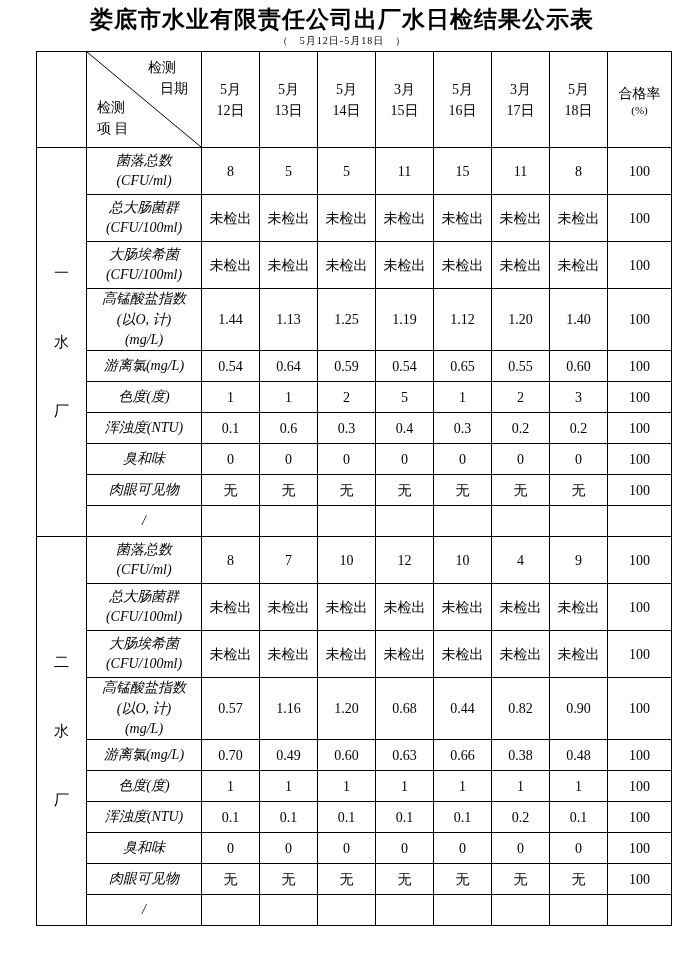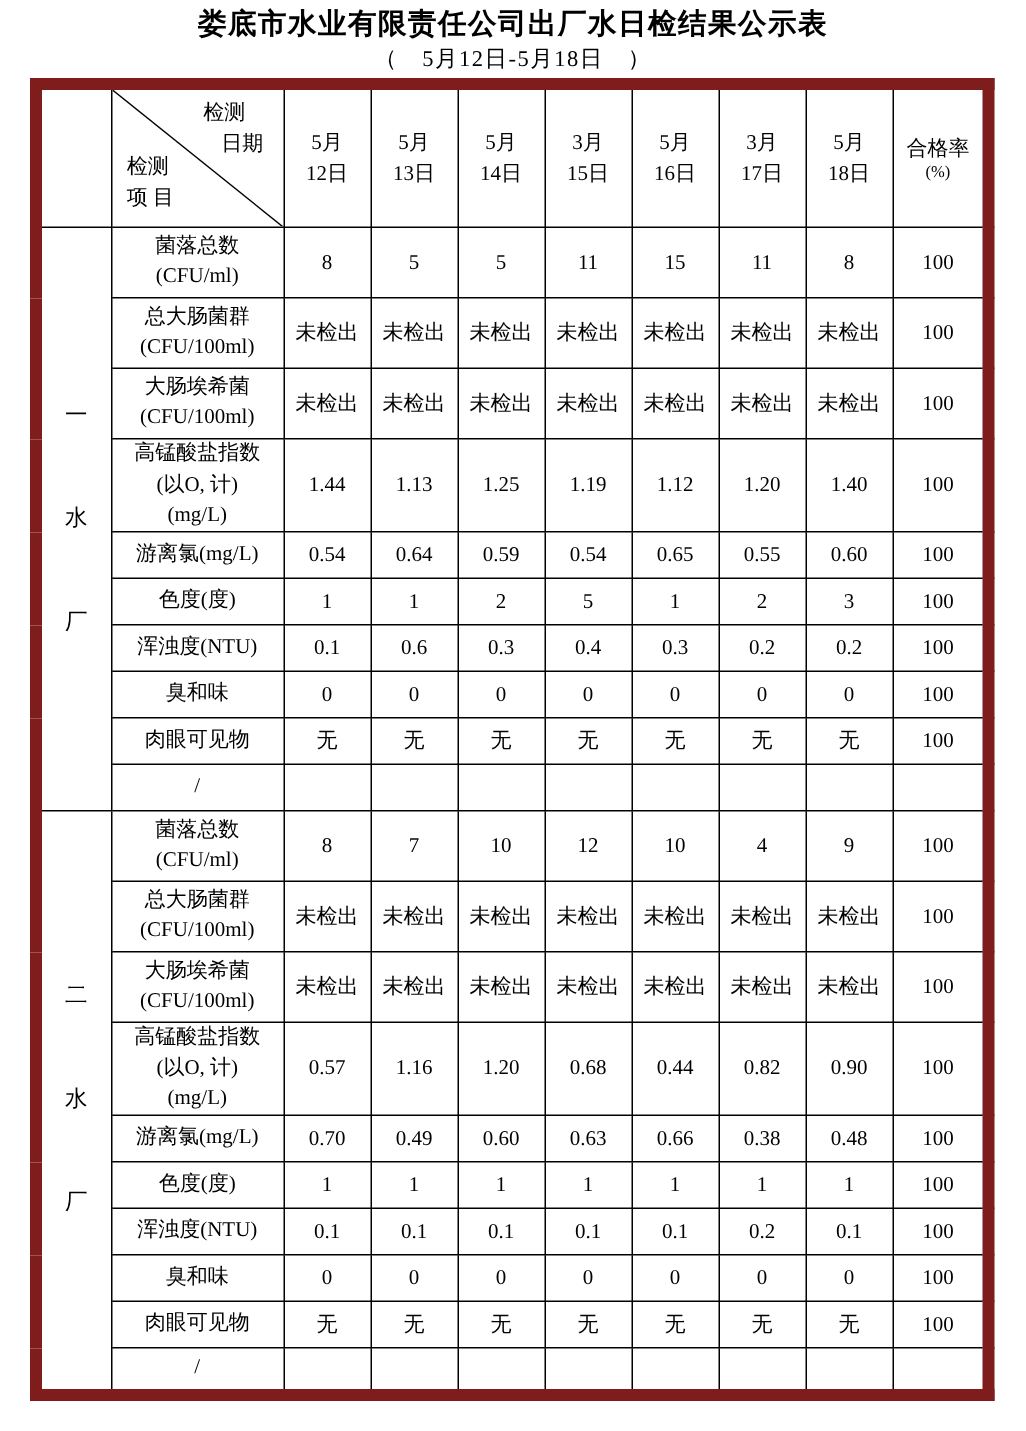--- a/index.html
+++ b/index.html
@@ -10,36 +10,36 @@
     color: #000000;
     font-family: "Liberation Serif", "DejaVu Serif", serif;
   }
   .page { width: 684px; height: 954px; overflow: hidden; }
 
   .title {
     margin: 6px 0 0 0;
     text-align: center;
     font-family: "DejaVu Sans", "Liberation Sans", sans-serif;
     font-weight: bold;
-    font-size: 19px;
+    font-size: 23px;
     letter-spacing: 1px;
     line-height: 1.15;
   }
   .subtitle {
     text-align: center;
-    font-size: 15px;
+    font-size: 10px;
     margin: 2px 0 3px 0;
     letter-spacing: 1px;
   }
 
   table.report {
     border-collapse: collapse;
     table-layout: fixed;
-    margin-left: 20px;
-    border: 8px solid #7f1d1d;
+    margin-left: 36px;
+    border: 1px solid #7f1d1d;
   }
   table.report th, table.report td {
     border: 1px solid #000;
     padding: 0;
     text-align: center;
     vertical-align: middle;
     font-size: 14px;
     font-weight: normal;
     line-height: 1.4;
     overflow: hidden;
@@ -61,21 +61,21 @@
   .rate-unit { font-size: 11px; line-height: 1.1; }
 
   td.plant-cell { vertical-align: middle; }
   .plant-box {
     height: 380px;
     display: flex; flex-direction: column;
     justify-content: center; align-items: center;
     gap: 48px;
     font-size: 15px;
   }
-  td.label-cell div { line-height: 1.45; }
+  td.label-cell div { line-height: 1.45; font-style: italic; }
   td.value-cell, td.rate-cell { font-size: 14px; }
 </style>
 </head>
 <body>
 
 <div class="page">
   <h1 class="title">娄底市水业有限责任公司出厂水日检结果公示表</h1>
   <div class="subtitle">（　5月12日-5月18日　）</div>
 
   <table class="report">

